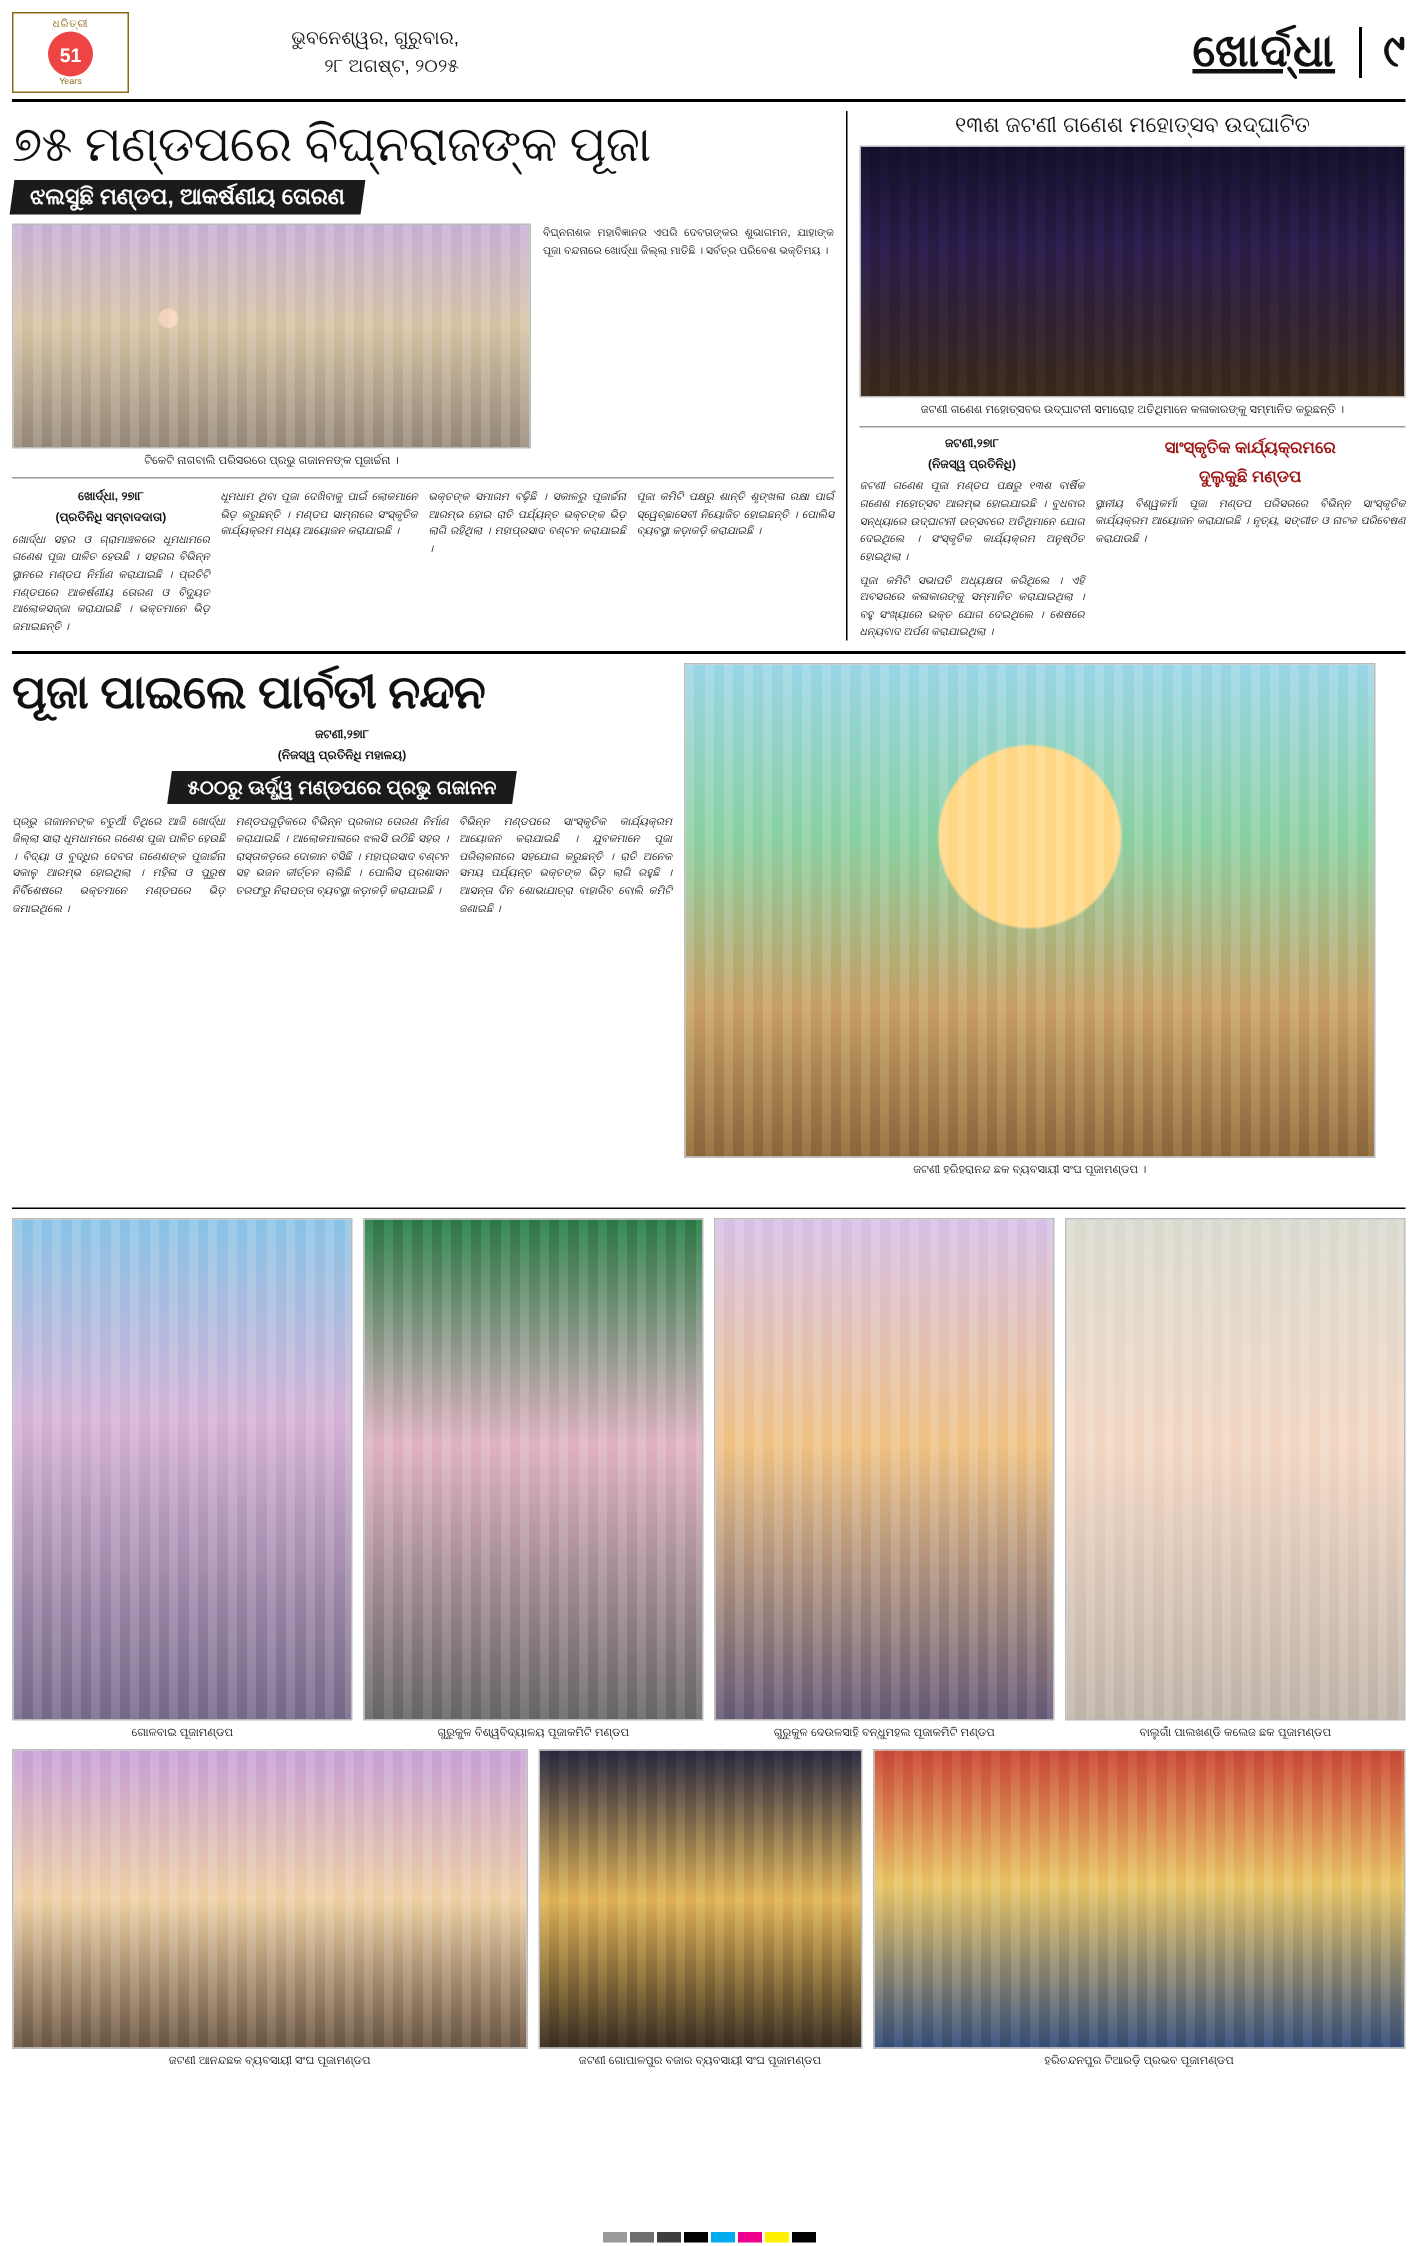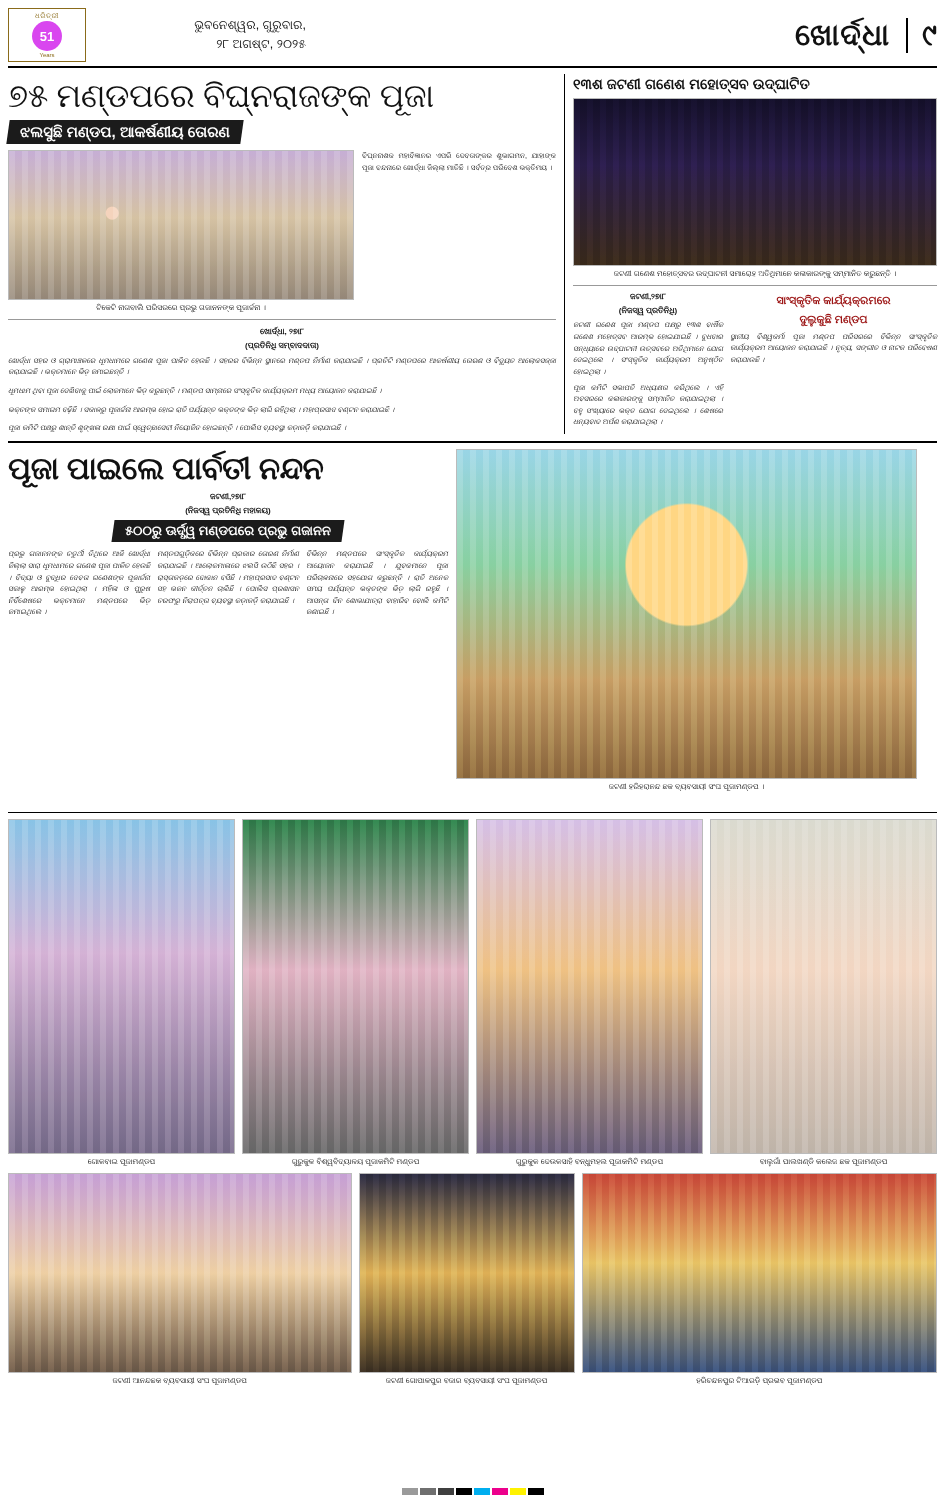--- a/index.html
+++ b/index.html
@@ -12,26 +12,26 @@
     overflow: hidden;
     position: relative;
   }
   .page { width:945px; height:1497px; position:relative; padding:6px 8px 0 8px; }
 
   
   .masthead { display:flex; align-items:center; height:62px; border-bottom:2px solid #000; padding-bottom:2px; }
   .logo-box { width:78px; height:54px; border:1px solid #8a6b1a; display:flex; flex-direction:column;
               align-items:center; justify-content:center; background:#fff; position:relative; }
   .logo-ribbon { font-size:7px; letter-spacing:.5px; color:#8a6b1a; }
-  .logo-circle { width:30px; height:30px; border-radius:50%; background:#d946ef; color:#fff;
+  .logo-circle { width:30px; height:30px; border-radius:50%; background:#ef4444; color:#fff;
                  display:flex; align-items:center; justify-content:center; font-size:13px; font-weight:bold; margin:1px 0;}
   .logo-sub { font-size:6px; color:#8a6b1a; }
   .mast-place { flex:0 0 220px; text-align:right; font-size:12.5px; line-height:1.5; padding-left:14px; }
   .mast-spacer { flex:1; }
-  .mast-title { font-size:30px; font-weight:bold; letter-spacing:1px; padding-right:4px; }
+  .mast-title { font-size:30px; font-weight:bold; letter-spacing:1px; padding-right:4px;text-decoration:underline; }
   .mast-page { font-size:30px; font-weight:bold; border-left:2px solid #000; padding-left:14px; margin-left:12px;}
   .hr-thin { border-top:1px solid #999; margin:4px 0; }
   .cap { font-size:7.6px; text-align:center; padding:3px 2px 2px; line-height:1.3; }
   .photo { background:#ddd; position:relative; overflow:hidden; border:1px solid #bbb; }
   .body-col { font-size:7.2px; line-height:1.62; text-align:justify; color:#111;font-style:italic; }
   .dateline { font-size:8px; text-align:center; font-weight:bold; line-height:1.4; margin-bottom:3px; }
 
   
   .banner { background:#1b1b1b; color:#fff; font-weight:bold; display:inline-block;
             padding:3px 12px; font-size:15px; transform: skewX(-8deg); }
@@ -41,24 +41,24 @@
   .top { display:flex; gap:8px; margin-top:6px; }
   .top-left { width:548px; }
   .top-right { width:373px; border-left:1px solid #000; padding-left:8px; }
 
   h1.head1 { font-size:33px; font-weight:normal; margin:4px 0 6px; letter-spacing:-0.5px; line-height:1.1; }
   .sub-banner { margin:2px 0 6px; }
   .lead-row { display:flex; gap:8px; }
   .lead-photo { width:346px; height:150px; }
   .lead-text { flex:1; font-size:7.2px; line-height:1.6; text-align:justify; }
 
-  .cols4 { display:flex; gap:7px; margin-top:6px;flex-direction:column; }
+  .cols4 { display:flex; gap:7px; margin-top:6px; }
   .cols4 > div { flex:1; }
 
-  h2.head2 { font-size:14.5px; font-weight:bold; text-align:left; margin:2px 0 5px; }
+  h2.head2 { font-size:14.5px; font-weight:normal; text-align:center; margin:2px 0 5px; }
   .tr-photo { width:100%; height:168px; }
   .cols2 { display:flex; gap:7px; margin-top:5px; }
   .box-head { background:#ffffff; color:#9c1414; font-weight:bold; font-size:11px; text-align:center;
               line-height:1.35; margin:2px 0 4px; }
 
   
   .mid { display:flex; gap:8px; margin-top:7px; border-top:2px solid #000; padding-top:6px; }
   .mid-left { width:440px; }
   .mid-right { width:461px; }
   h1.head3 { font-size:31px; font-weight:bold; margin:2px 0 4px; letter-spacing:-0.5px;}

